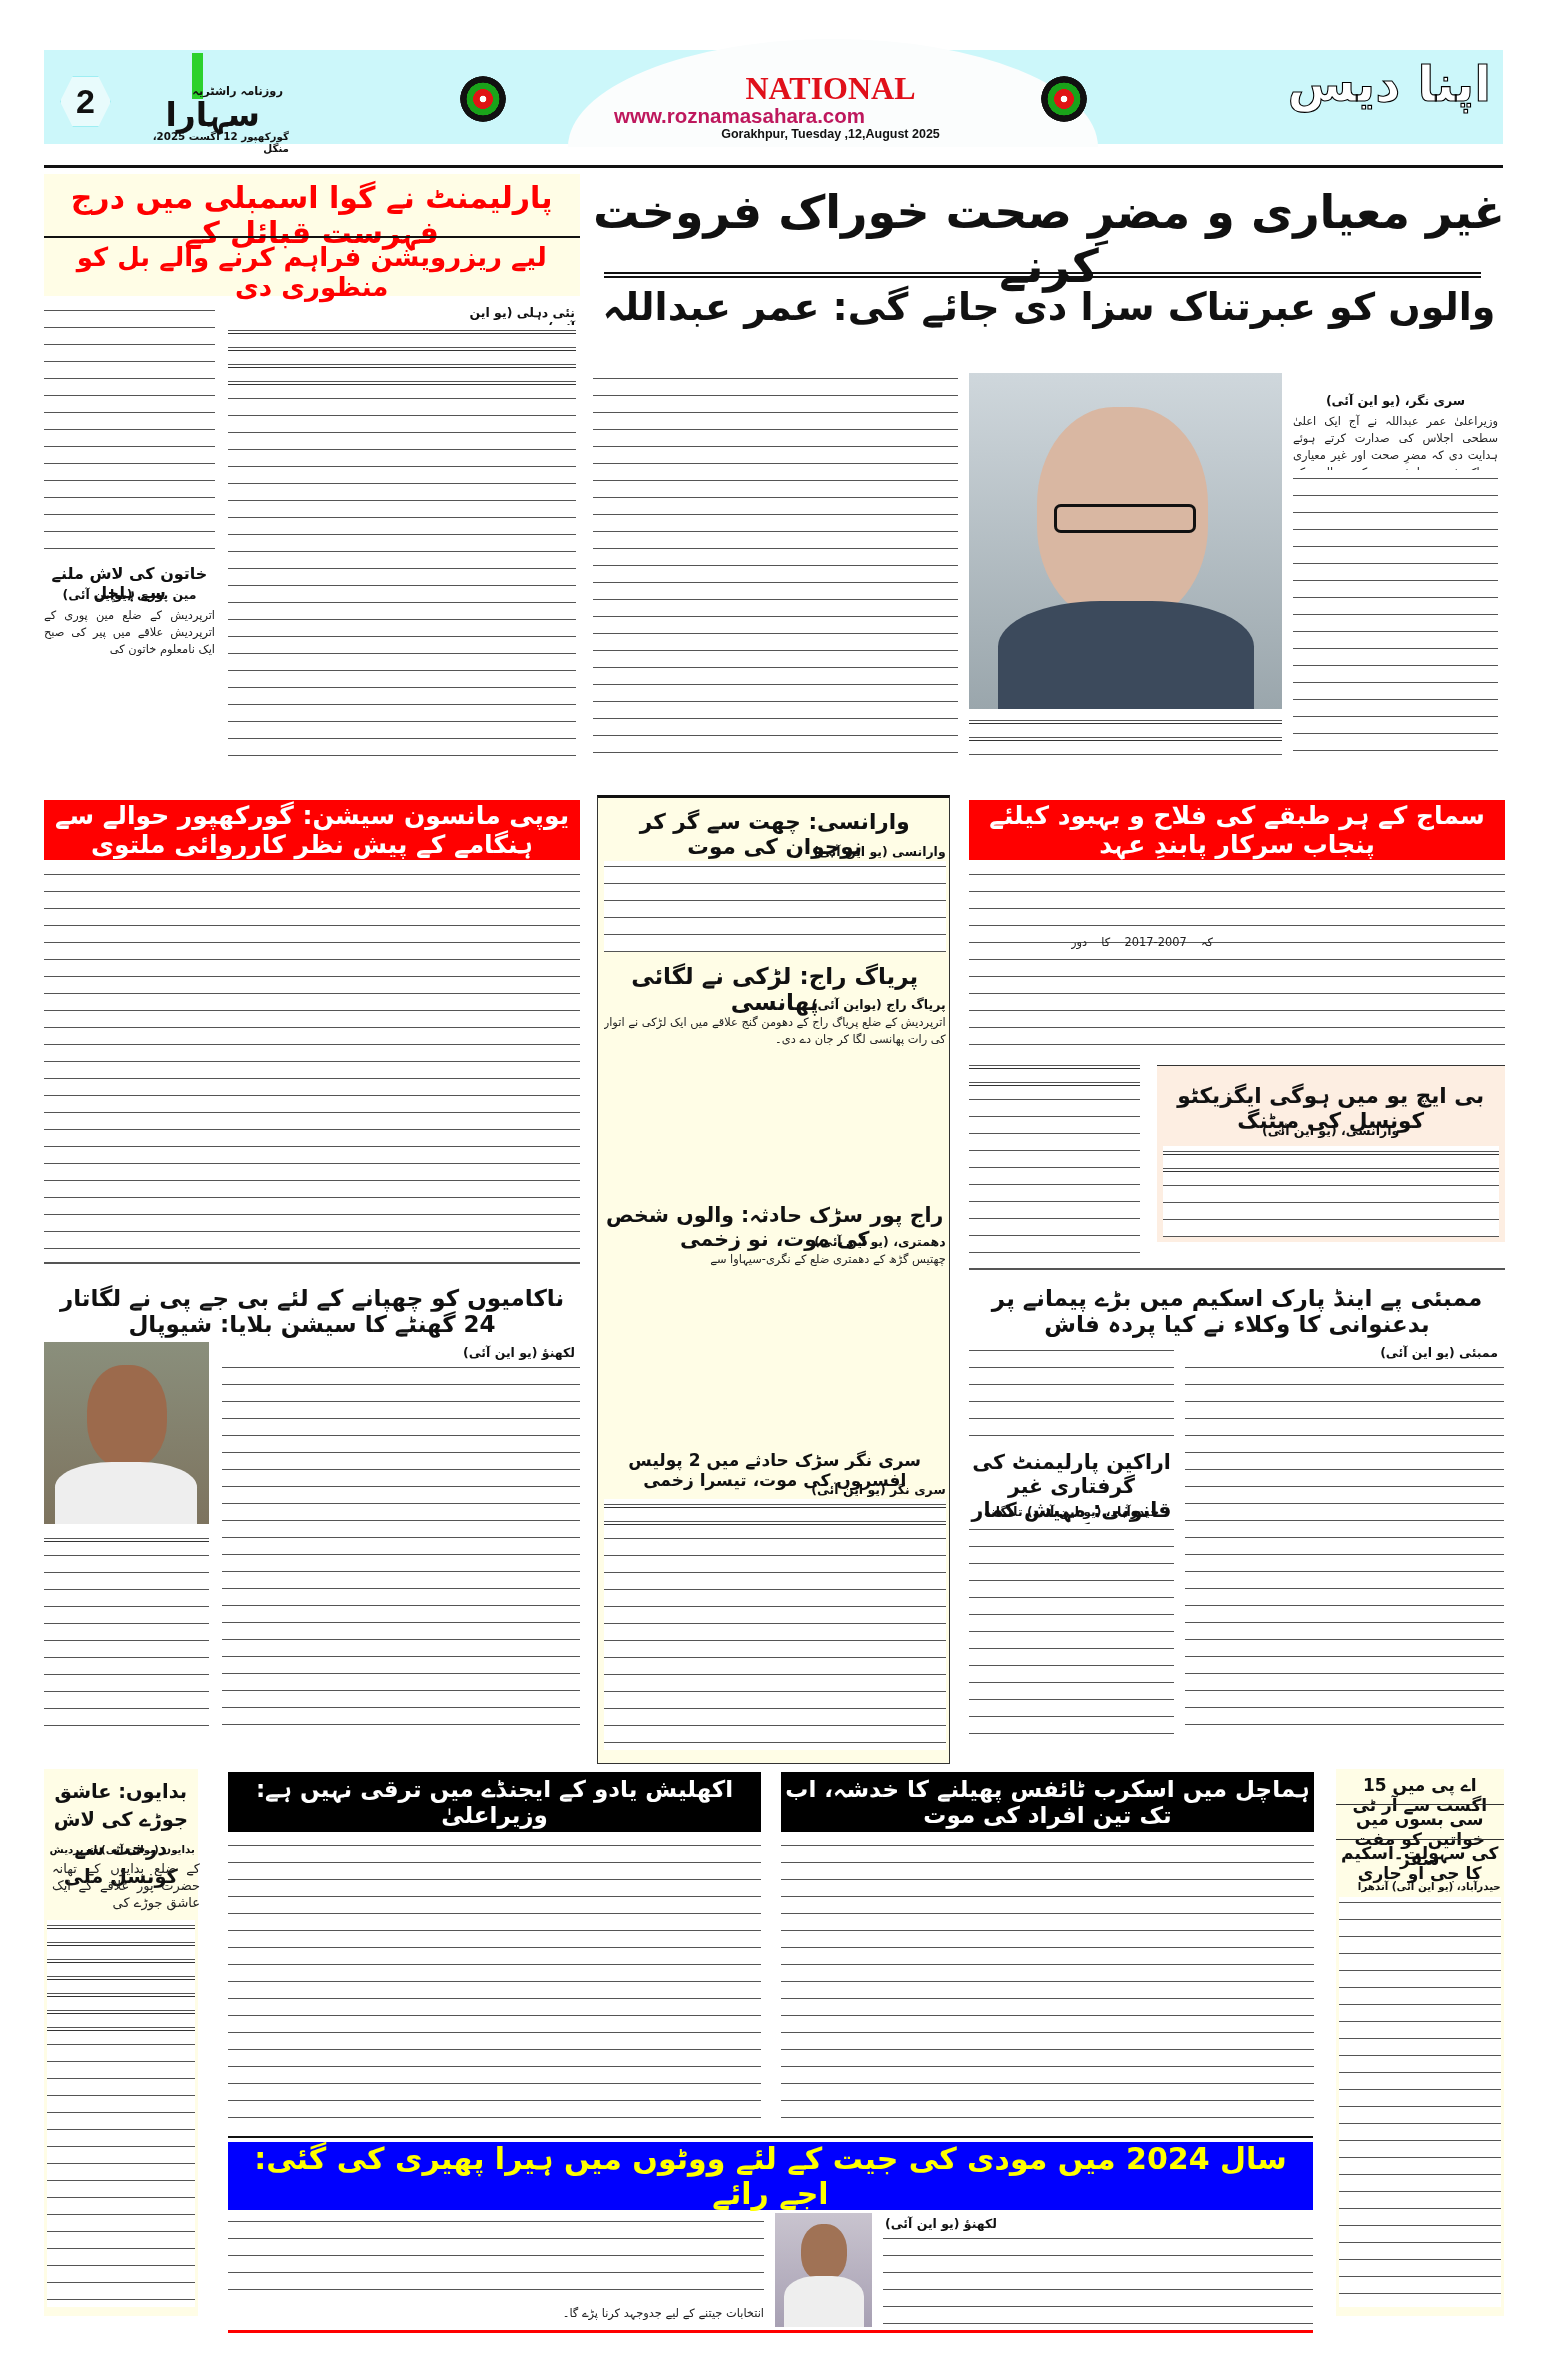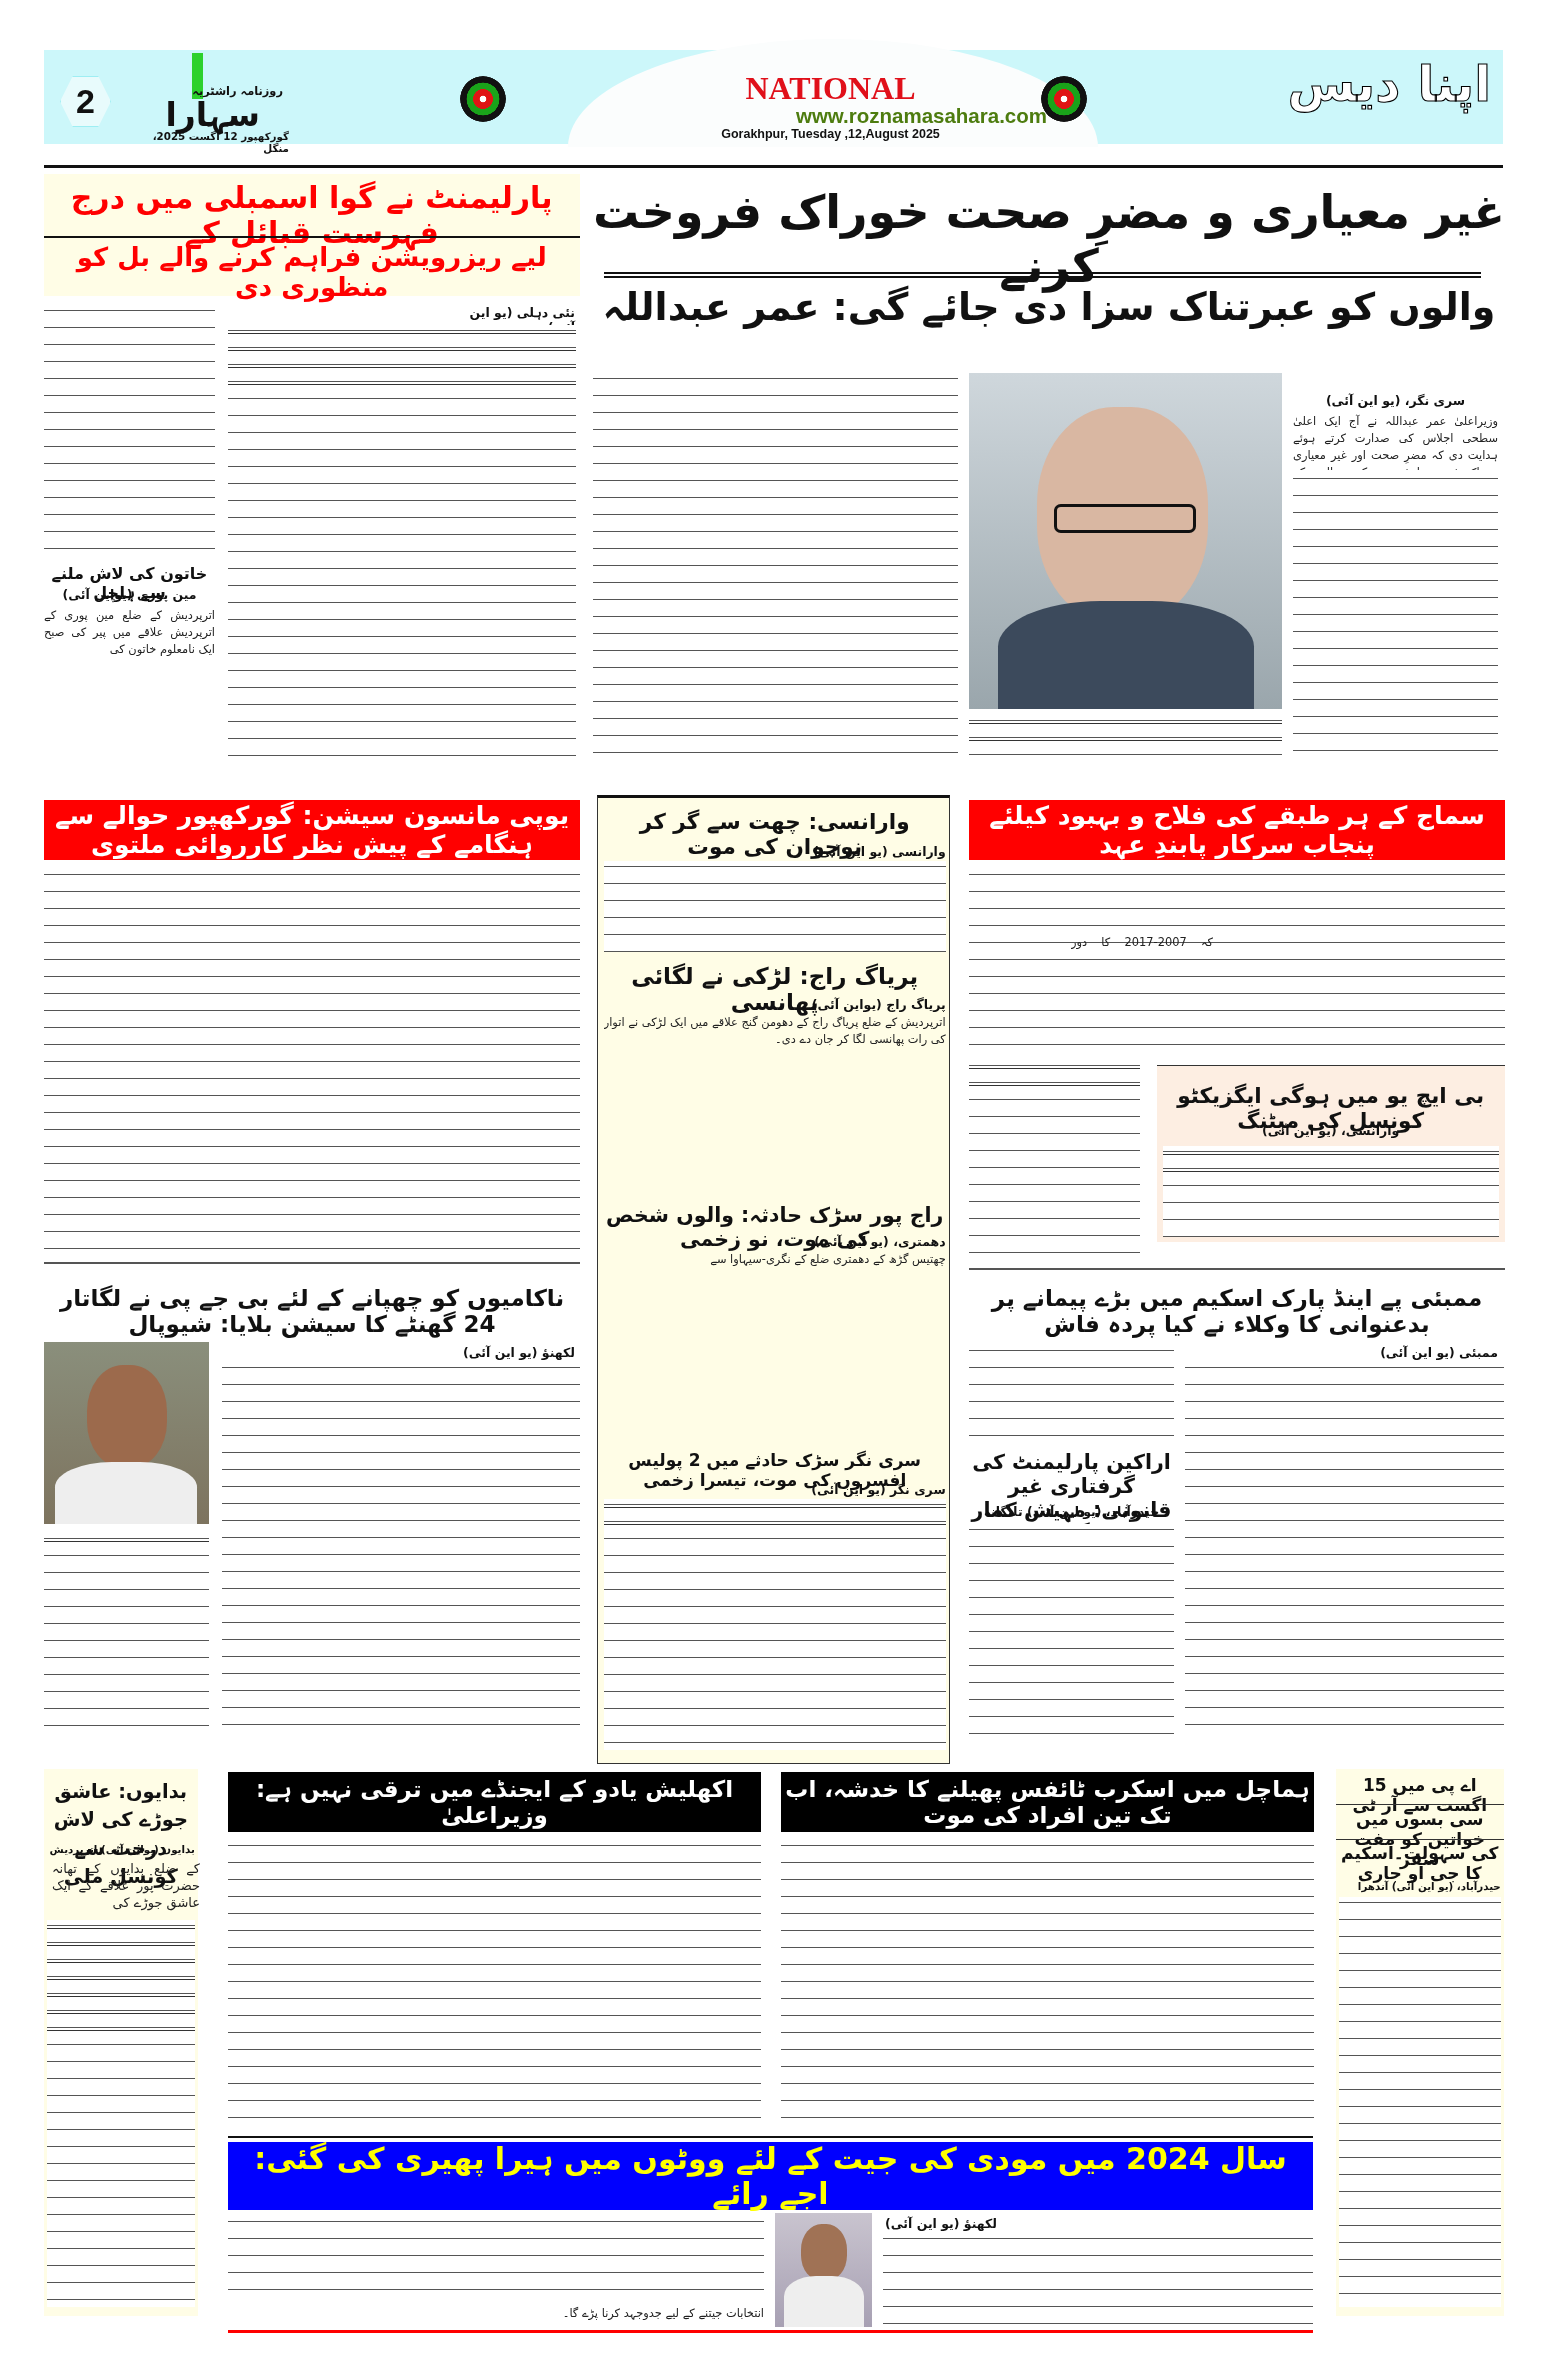--- a/index.html
+++ b/index.html
@@ -3,21 +3,21 @@
 <meta charset="utf-8">
 <style>
   *{box-sizing:border-box;margin:0;padding:0}
   body{width:1548px;height:2377px;background:#fff;font-family:"DejaVu Sans",sans-serif;color:#111;position:relative;overflow:hidden}
   .abs{position:absolute}
   .masthead{left:44px;top:50px;width:1459px;height:94px;background:#ccf7fa}
   .arch{left:524px;top:-11.4px;width:530px;height:108px;background:#fbfdfd;border-radius:50% 50% 0 0/100% 100% 0 0}
   .pageno{left:16px;top:26px;width:51px;height:51px;background:#e8fbfc;border:1.7px solid #9eeef3;clip-path:polygon(25% 0,75% 0,100% 50%,75% 100%,25% 100%,0 50%);display:flex;align-items:center;justify-content:center;font:bold 34px "Liberation Sans",sans-serif}
   .sunburst{width:46px;height:46px;border-radius:50%;background:radial-gradient(circle,#fff 0 10%,#e01414 11% 30%,#1aa31a 31% 50%,#111 51% 70%,transparent 71%)}
   .natl{color:#e0101a;font:bold 32px "Liberation Serif",serif;text-align:center}
-  .url{font:bold 20.5px "Liberation Sans",sans-serif;text-align:right;color:#4d7c0f}
+  .url{font:bold 20.5px "Liberation Sans",sans-serif;text-align:left;color:#be185d}
   .dateen{font:bold 12.5px "Liberation Sans",sans-serif;text-align:center}
   .hr-thick{height:2.8px;background:#111}
   .col-text{font-size:11.4px;line-height:17px;direction:rtl;text-align:justify;color:#222;overflow:hidden}
   .lines{background:repeating-linear-gradient(#fff 0 5.1px,#555 5.1px 5.7px,#fff 5.7px 8px,#333 8px 8.5px,#fff 8.5px 17px)}
   .head-red-bg{background:#ff0000;color:#fff;display:flex;align-items:center;justify-content:center;font-weight:bold}
   .head-blk-bg{background:#000;color:#fff;display:flex;align-items:center;justify-content:center;font-weight:bold}
   .cream{background:#fffde6}
   .peach{background:#fdeee2}
   .hl{font-weight:bold;direction:rtl;text-align:center;color:#111}
   .photo{background:linear-gradient(180deg,#cfd7dc,#9aa6ac);overflow:hidden}

